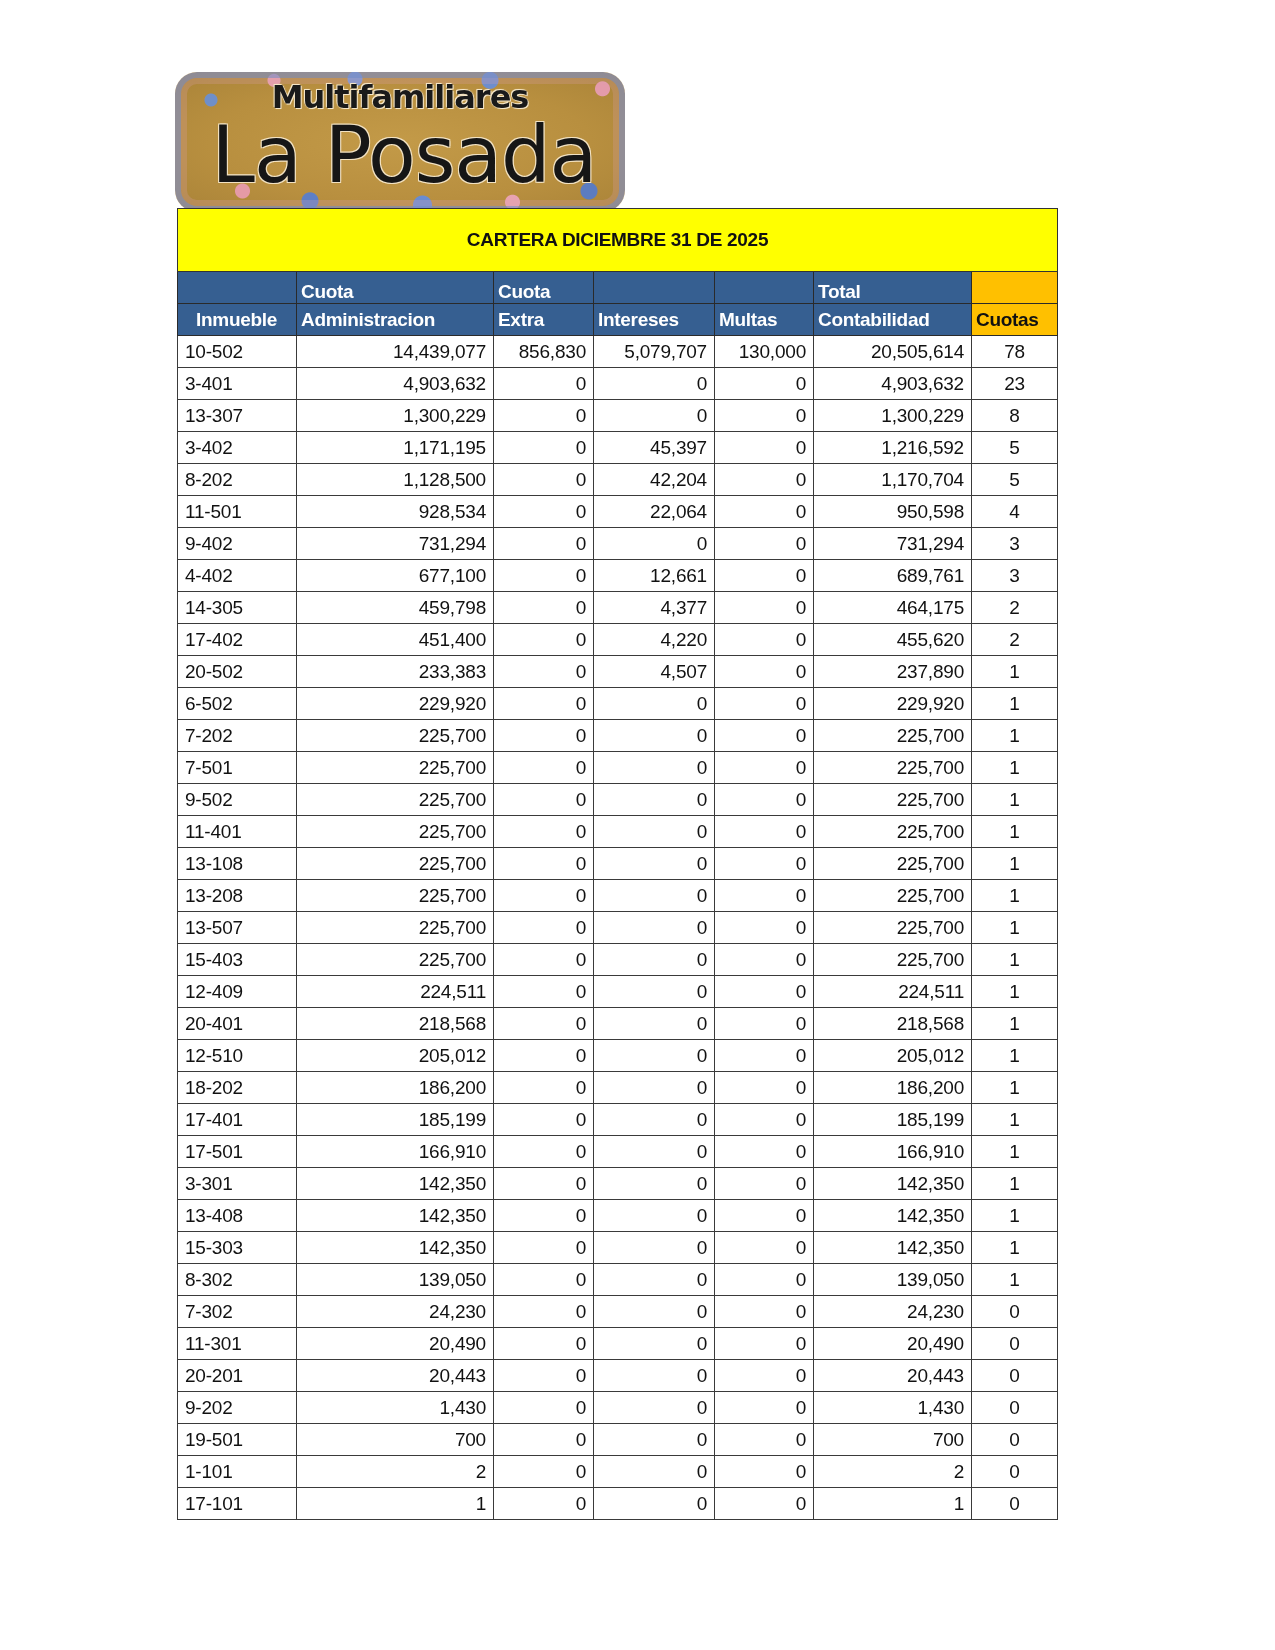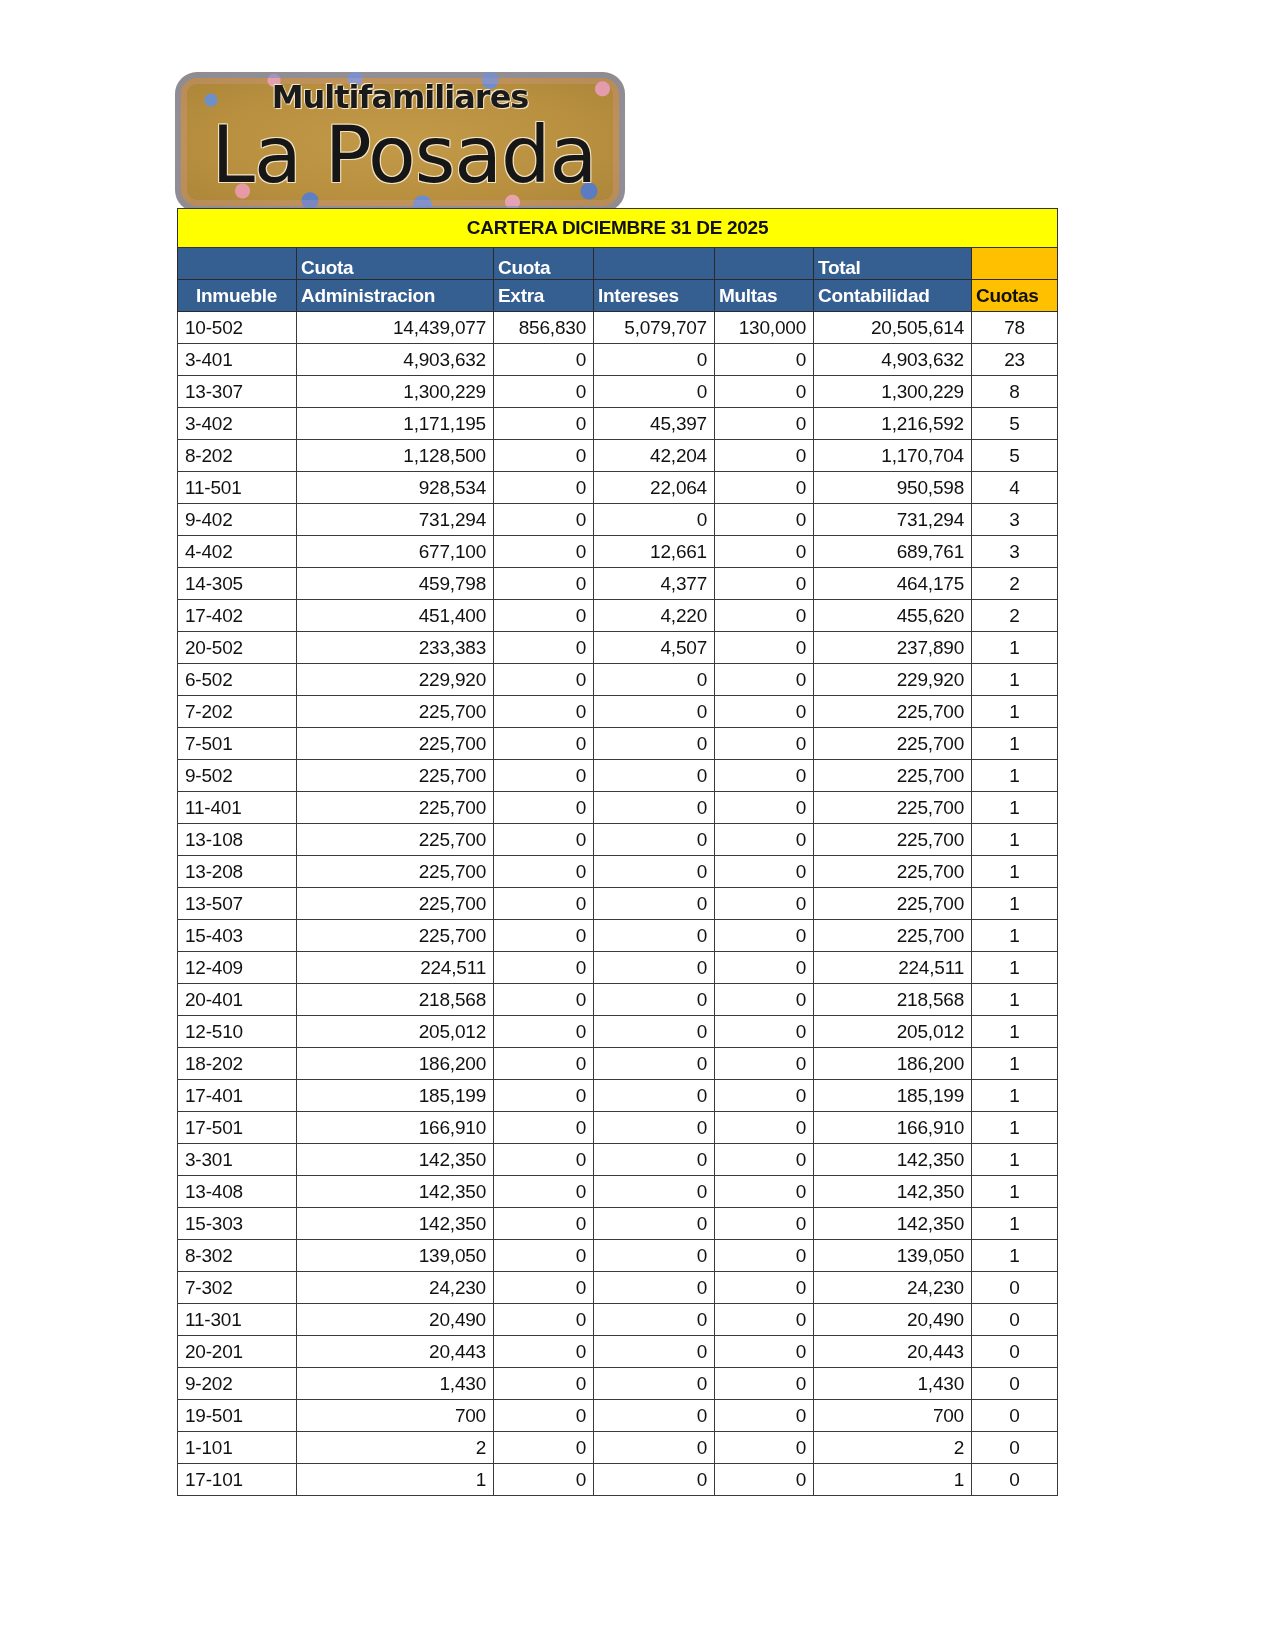--- a/index.html
+++ b/index.html
@@ -48,21 +48,21 @@
   table.cartera col.c1 { width: 197px; }
   table.cartera col.c2 { width: 100px; }
   table.cartera col.c3 { width: 121px; }
   table.cartera col.c4 { width: 99px; }
   table.cartera col.c5 { width: 158px; }
   table.cartera col.c6 { width: 86px; }
 
   .title-cell {
     background: #ffff00; height: 30px; text-align: center;
     font-weight: bold; font-size: 19px; color: #111;
-    border: 1.5px solid #333; padding: 4px; letter-spacing: -0.3px;
+    border: 1.5px solid #333; padding: 16px; letter-spacing: -0.3px;
   }
   .hdr {
     background: #365f91; color: #ffffff; font-weight: bold; font-size: 19px;
     text-align: left; height: 31px; padding: 0 4px;
     border: 1.5px solid #2a2a2a; white-space: nowrap; letter-spacing: -0.3px;
   }
   .hdr.left { text-align: left; padding-left: 18px; }
   .hdr.top { vertical-align: bottom; }
   .hdr.orange { background: #ffc000; color: #111; }
 

